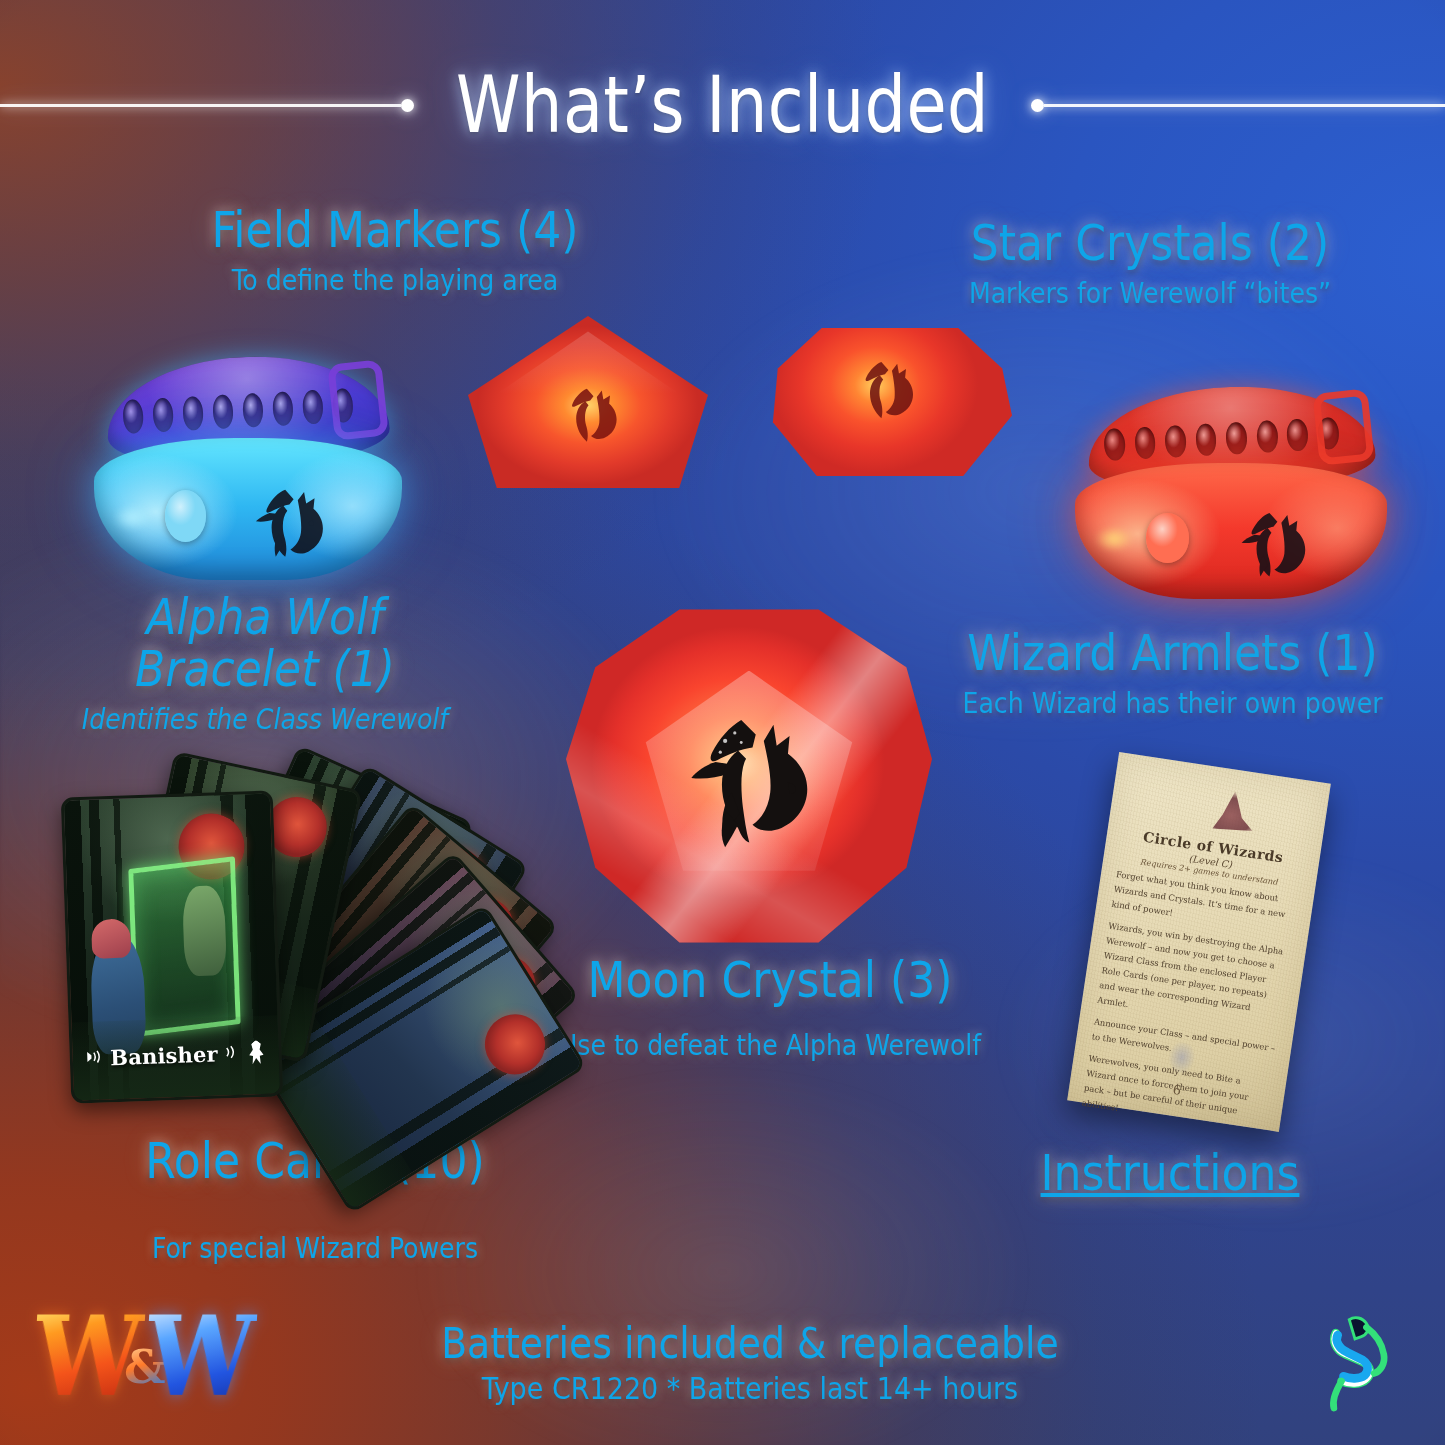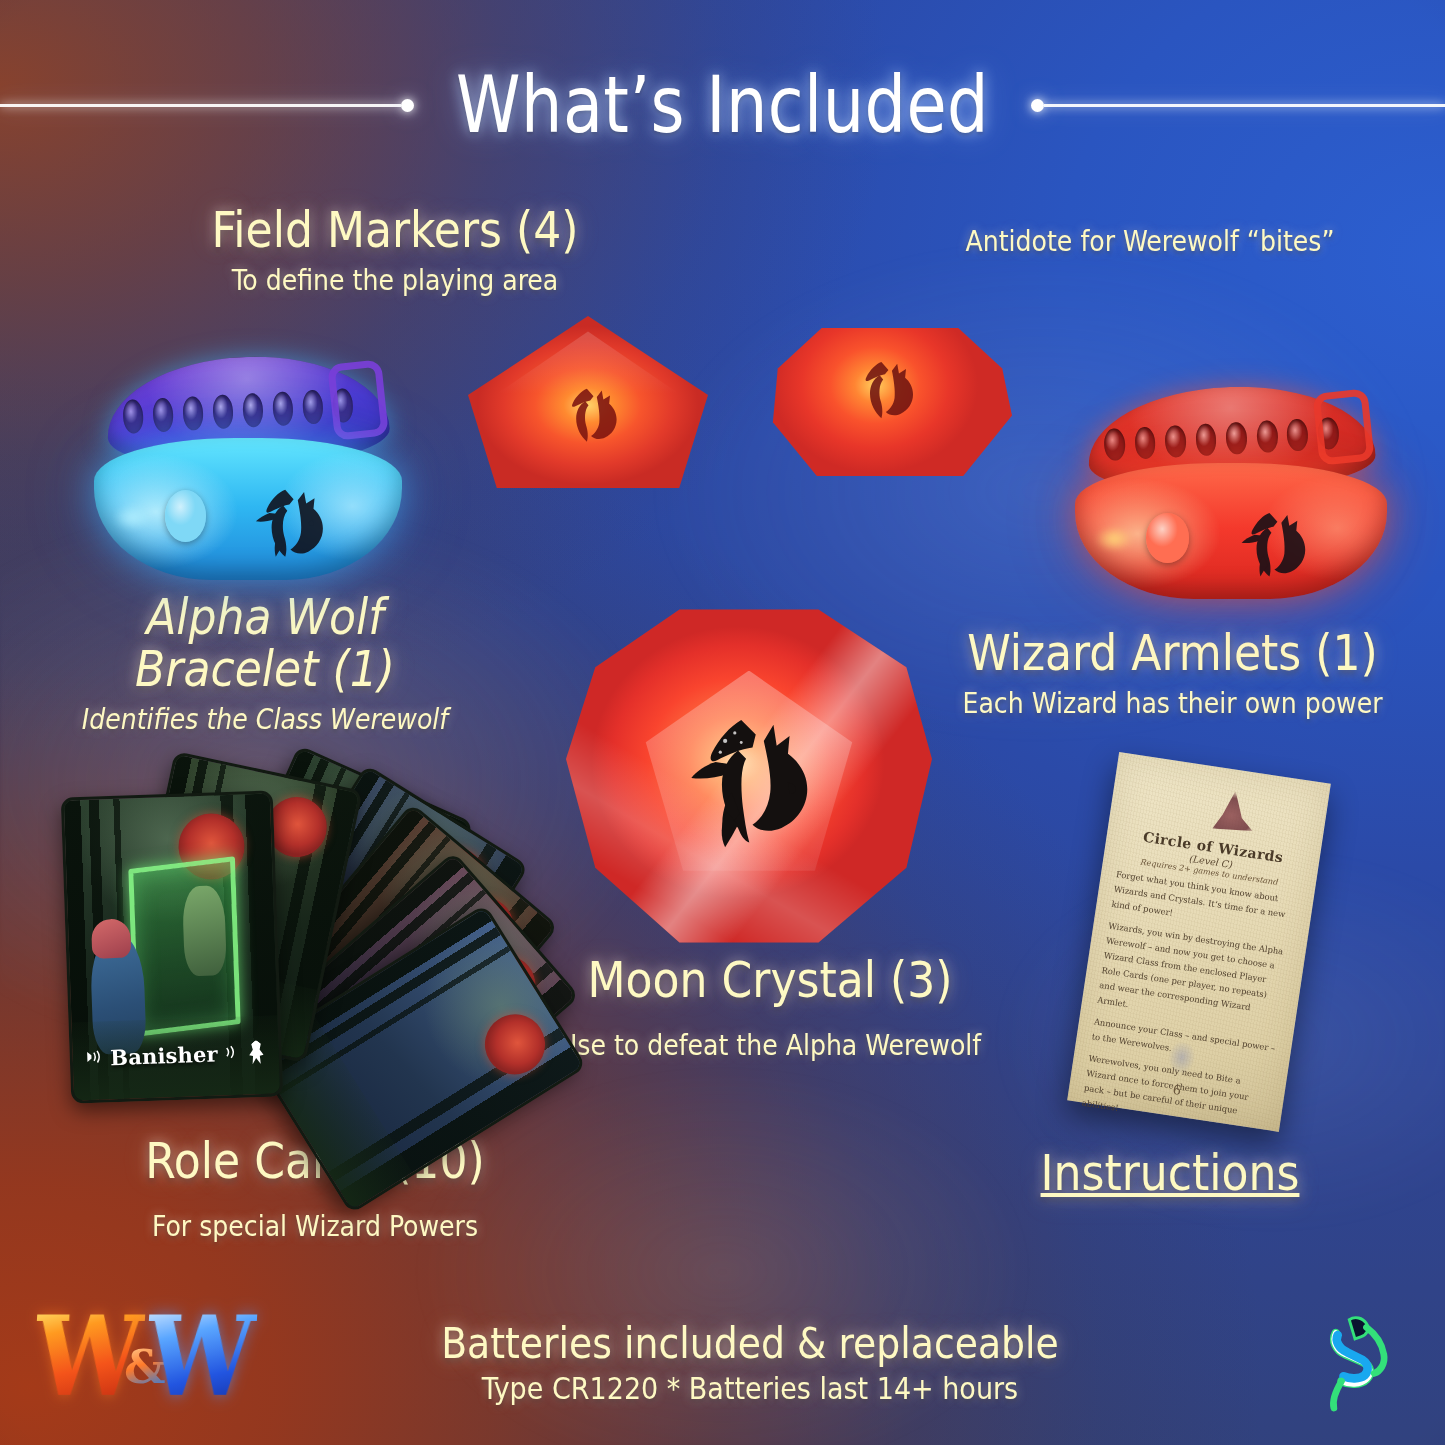--- a/index.html
+++ b/index.html
@@ -45,21 +45,21 @@
        box-shadow:0 0 10px rgba(255,255,255,.95),0 0 20px rgba(200,220,255,.6);}
   .title-txt{
     flex:0 0 auto;padding:0 22px;color:#fff;
     font-family:"DejaVu Sans Condensed","Liberation Sans",sans-serif;
     font-size:78px;font-weight:400;letter-spacing:.5px;white-space:nowrap;
     transform:scaleX(.93);transform-origin:center;
     text-shadow:0 0 14px rgba(190,215,255,.75),0 0 34px rgba(150,190,255,.45),0 2px 4px rgba(0,0,0,.35);
   }
 
   
-  .label{position:absolute;text-align:center;color:#fef9c3;}
+  .label{position:absolute;text-align:center;color:#0ea5e9;}
   .label .h{
     font-family:"DejaVu Sans Condensed","Liberation Sans",sans-serif;
     font-size:49px;line-height:1.06;font-weight:400;white-space:nowrap;
     text-shadow:0 0 12px rgba(255,240,230,.55),0 0 26px rgba(255,210,180,.30),0 3px 6px rgba(0,0,0,.45);
   }
   .label .s{
     font-family:"DejaVu Sans Condensed","Liberation Sans",sans-serif;
     font-size:28px;line-height:1.2;margin-top:7px;white-space:nowrap;
     text-shadow:0 0 10px rgba(255,245,235,.5),0 2px 5px rgba(0,0,0,.45);
   }
@@ -241,42 +241,43 @@
     <div class="dot"></div>
     <div class="rule"></div>
   </div>
 
   <div class="label" style="left:125px;top:205px;width:540px;">
     <div class="h">Field Markers (4)</div>
     <div class="s">To define the playing area</div>
   </div>
 
   <div class="label" style="left:885px;top:218px;width:530px;">
-    <div class="s">Antidote for Werewolf “bites”</div>
+    <div class="h">Star Crystals (2)</div>
+    <div class="s">Markers for Werewolf “bites”</div>
   </div>
 
   <div class="label" style="left:15px;top:592px;width:500px;font-style:italic;">
     <div class="h">Alpha Wolf</div>
     <div class="h">Bracelet (1)</div>
     <div class="s">Identifies the Class Werewolf</div>
   </div>
 
   <div class="label" style="left:900px;top:628px;width:545px;">
     <div class="h">Wizard Armlets (1)</div>
     <div class="s">Each Wizard has their own power</div>
   </div>
 
   <div class="label wide" style="left:490px;top:955px;width:560px;">
     <div class="h">Moon Crystal (3)</div>
     <div class="s" style="margin-top:22px;">Use to defeat the Alpha Werewolf</div>
   </div>
 
   <div class="label wide" style="left:70px;top:1136px;width:490px;">
     <div class="h">Role Cards (10)</div>
-    <div class="s" style="margin-top:22px;">For special Wizard Powers</div>
+    <div class="s" style="margin-top:44px;">For special Wizard Powers</div>
   </div>
 
   <div class="label wide" style="left:945px;top:1148px;width:450px;text-decoration:underline;">
     <div class="h">Instructions</div>
   </div>
 
   <div class="band" style="left:88px;top:352px;width:320px;height:238px;
               --s1:#7a3fd8;--s2:#4a3ad0;--s3:#2f2aa8;--hole:#3a2a86;
               --f1:#63e6ff;--f2:#2fb7f2;--f3:#1f86d8;--fl1:rgba(200,245,255,.85);--fl2:rgba(180,235,255,.75);
               --btn:#7fd8f6;--led:rgba(180,240,255,.9);--glow:rgba(70,180,255,.55);--glow2:rgba(40,140,255,.3);">

